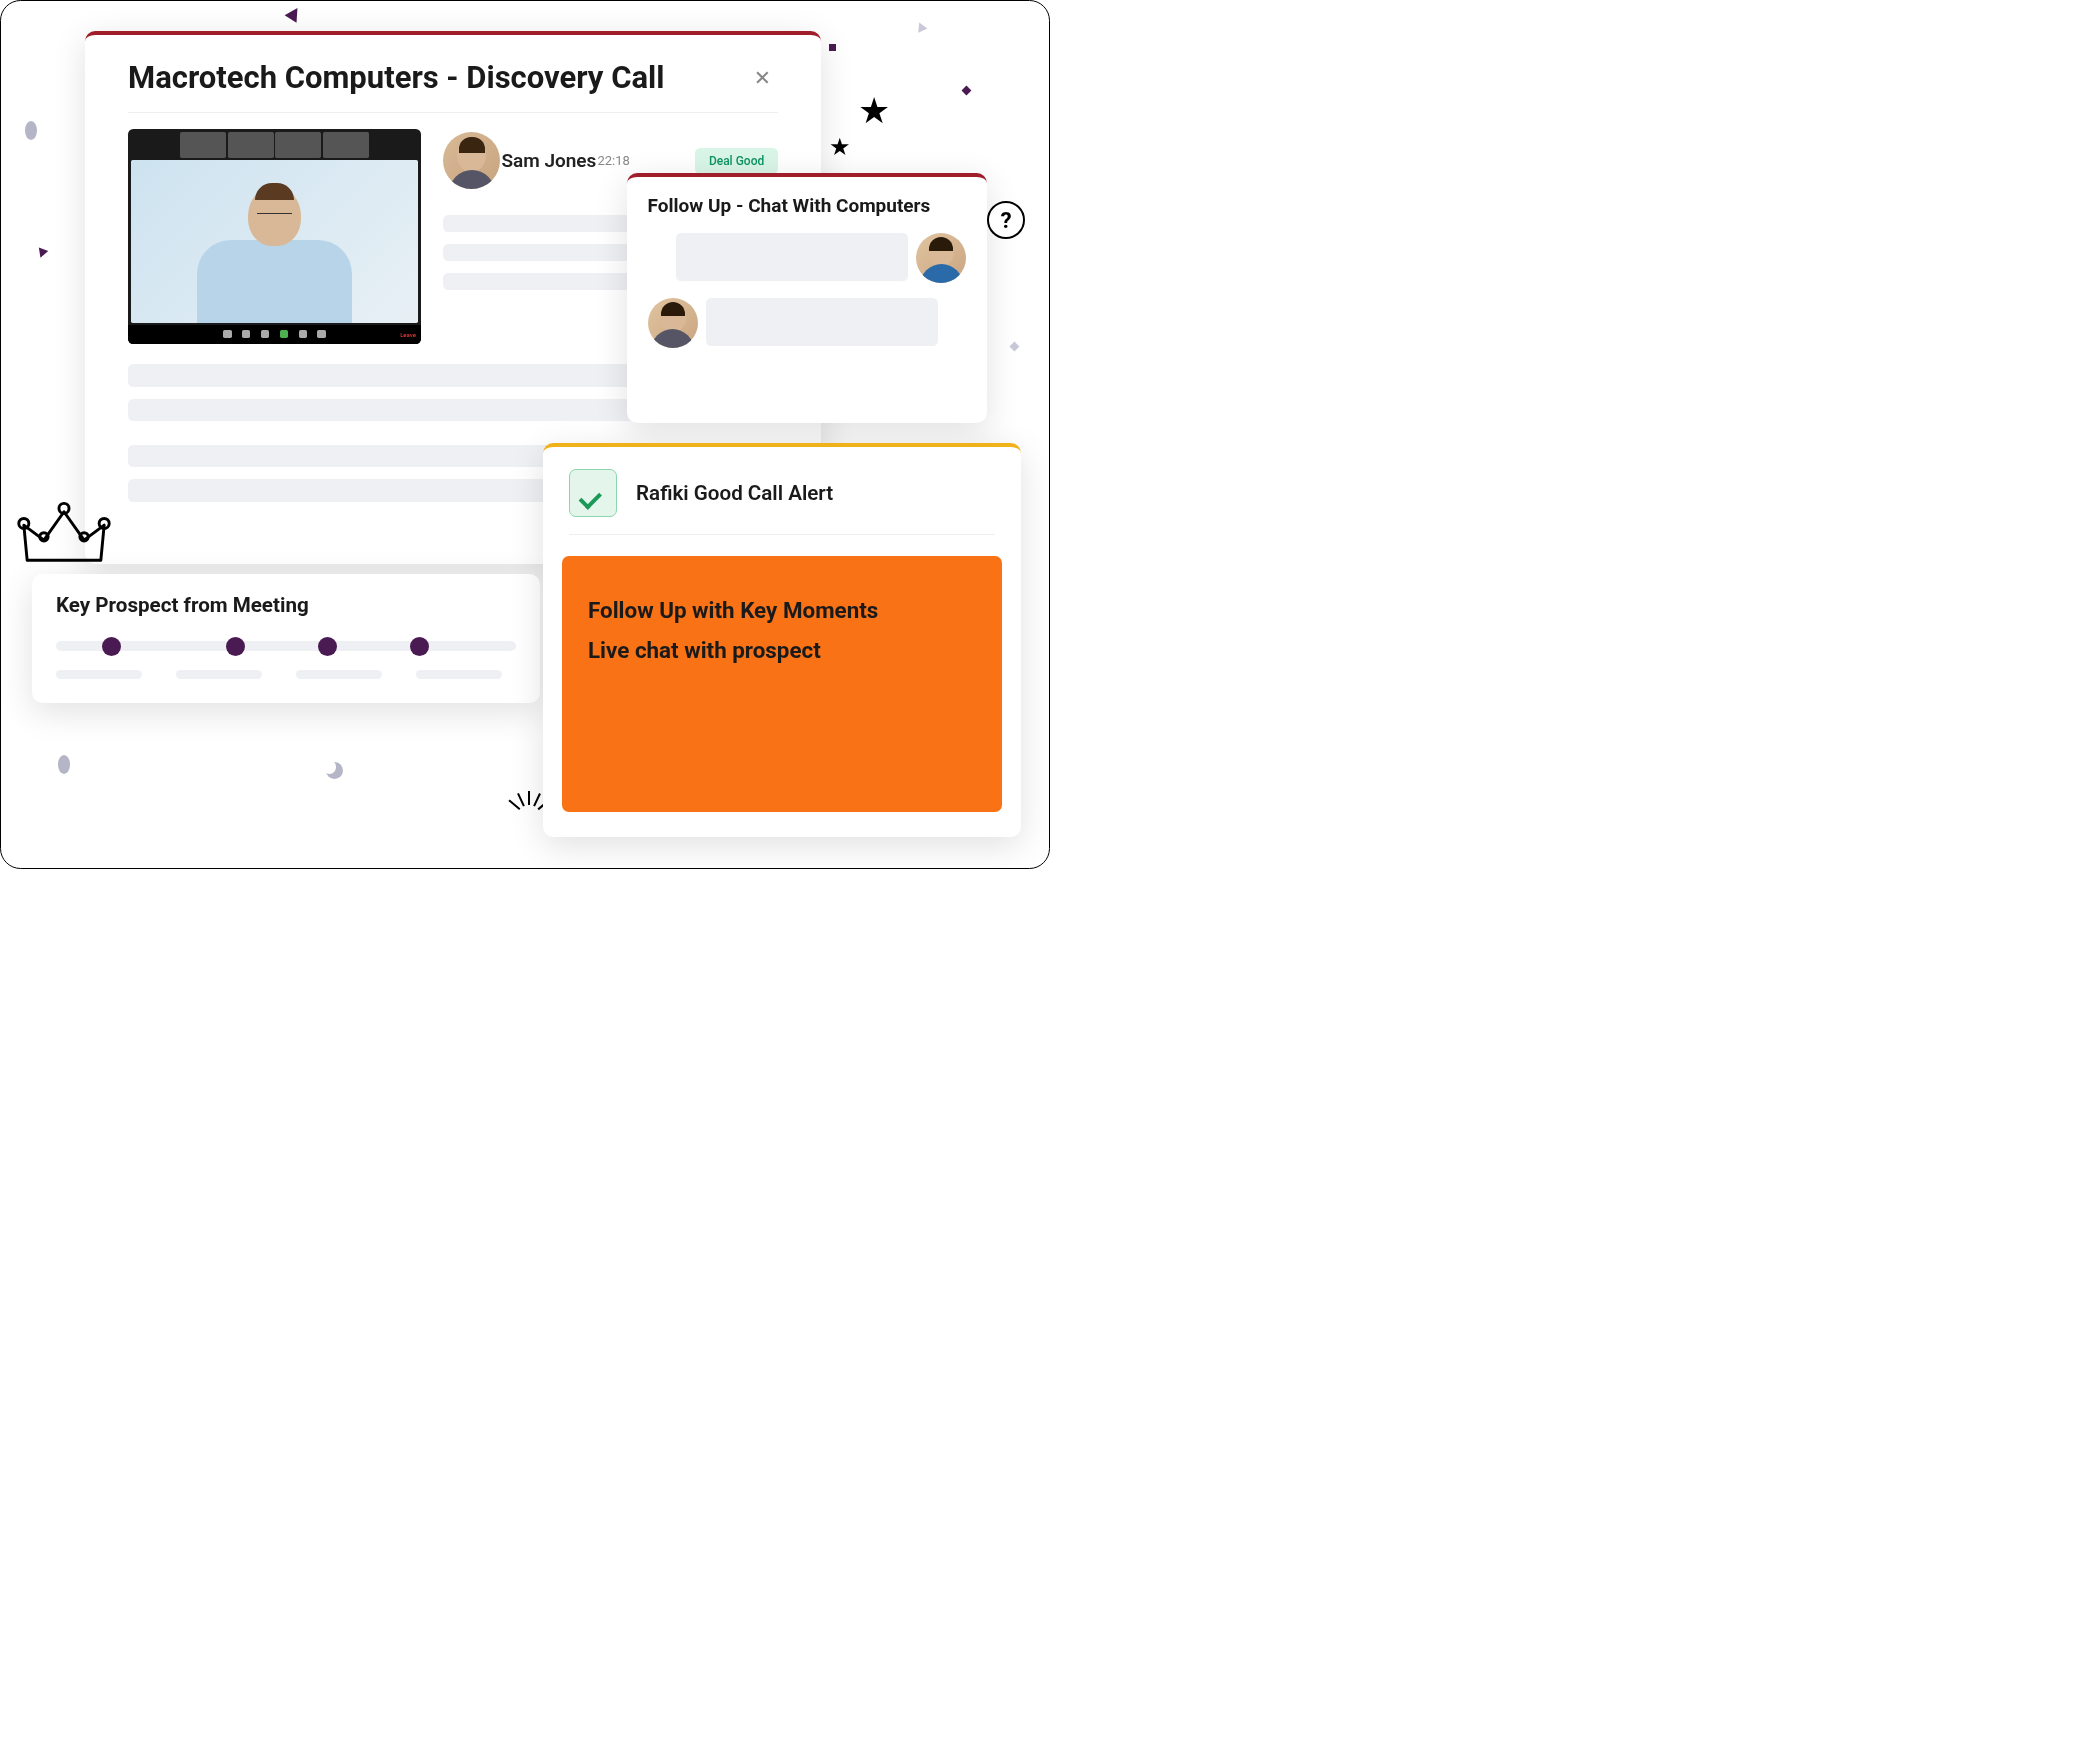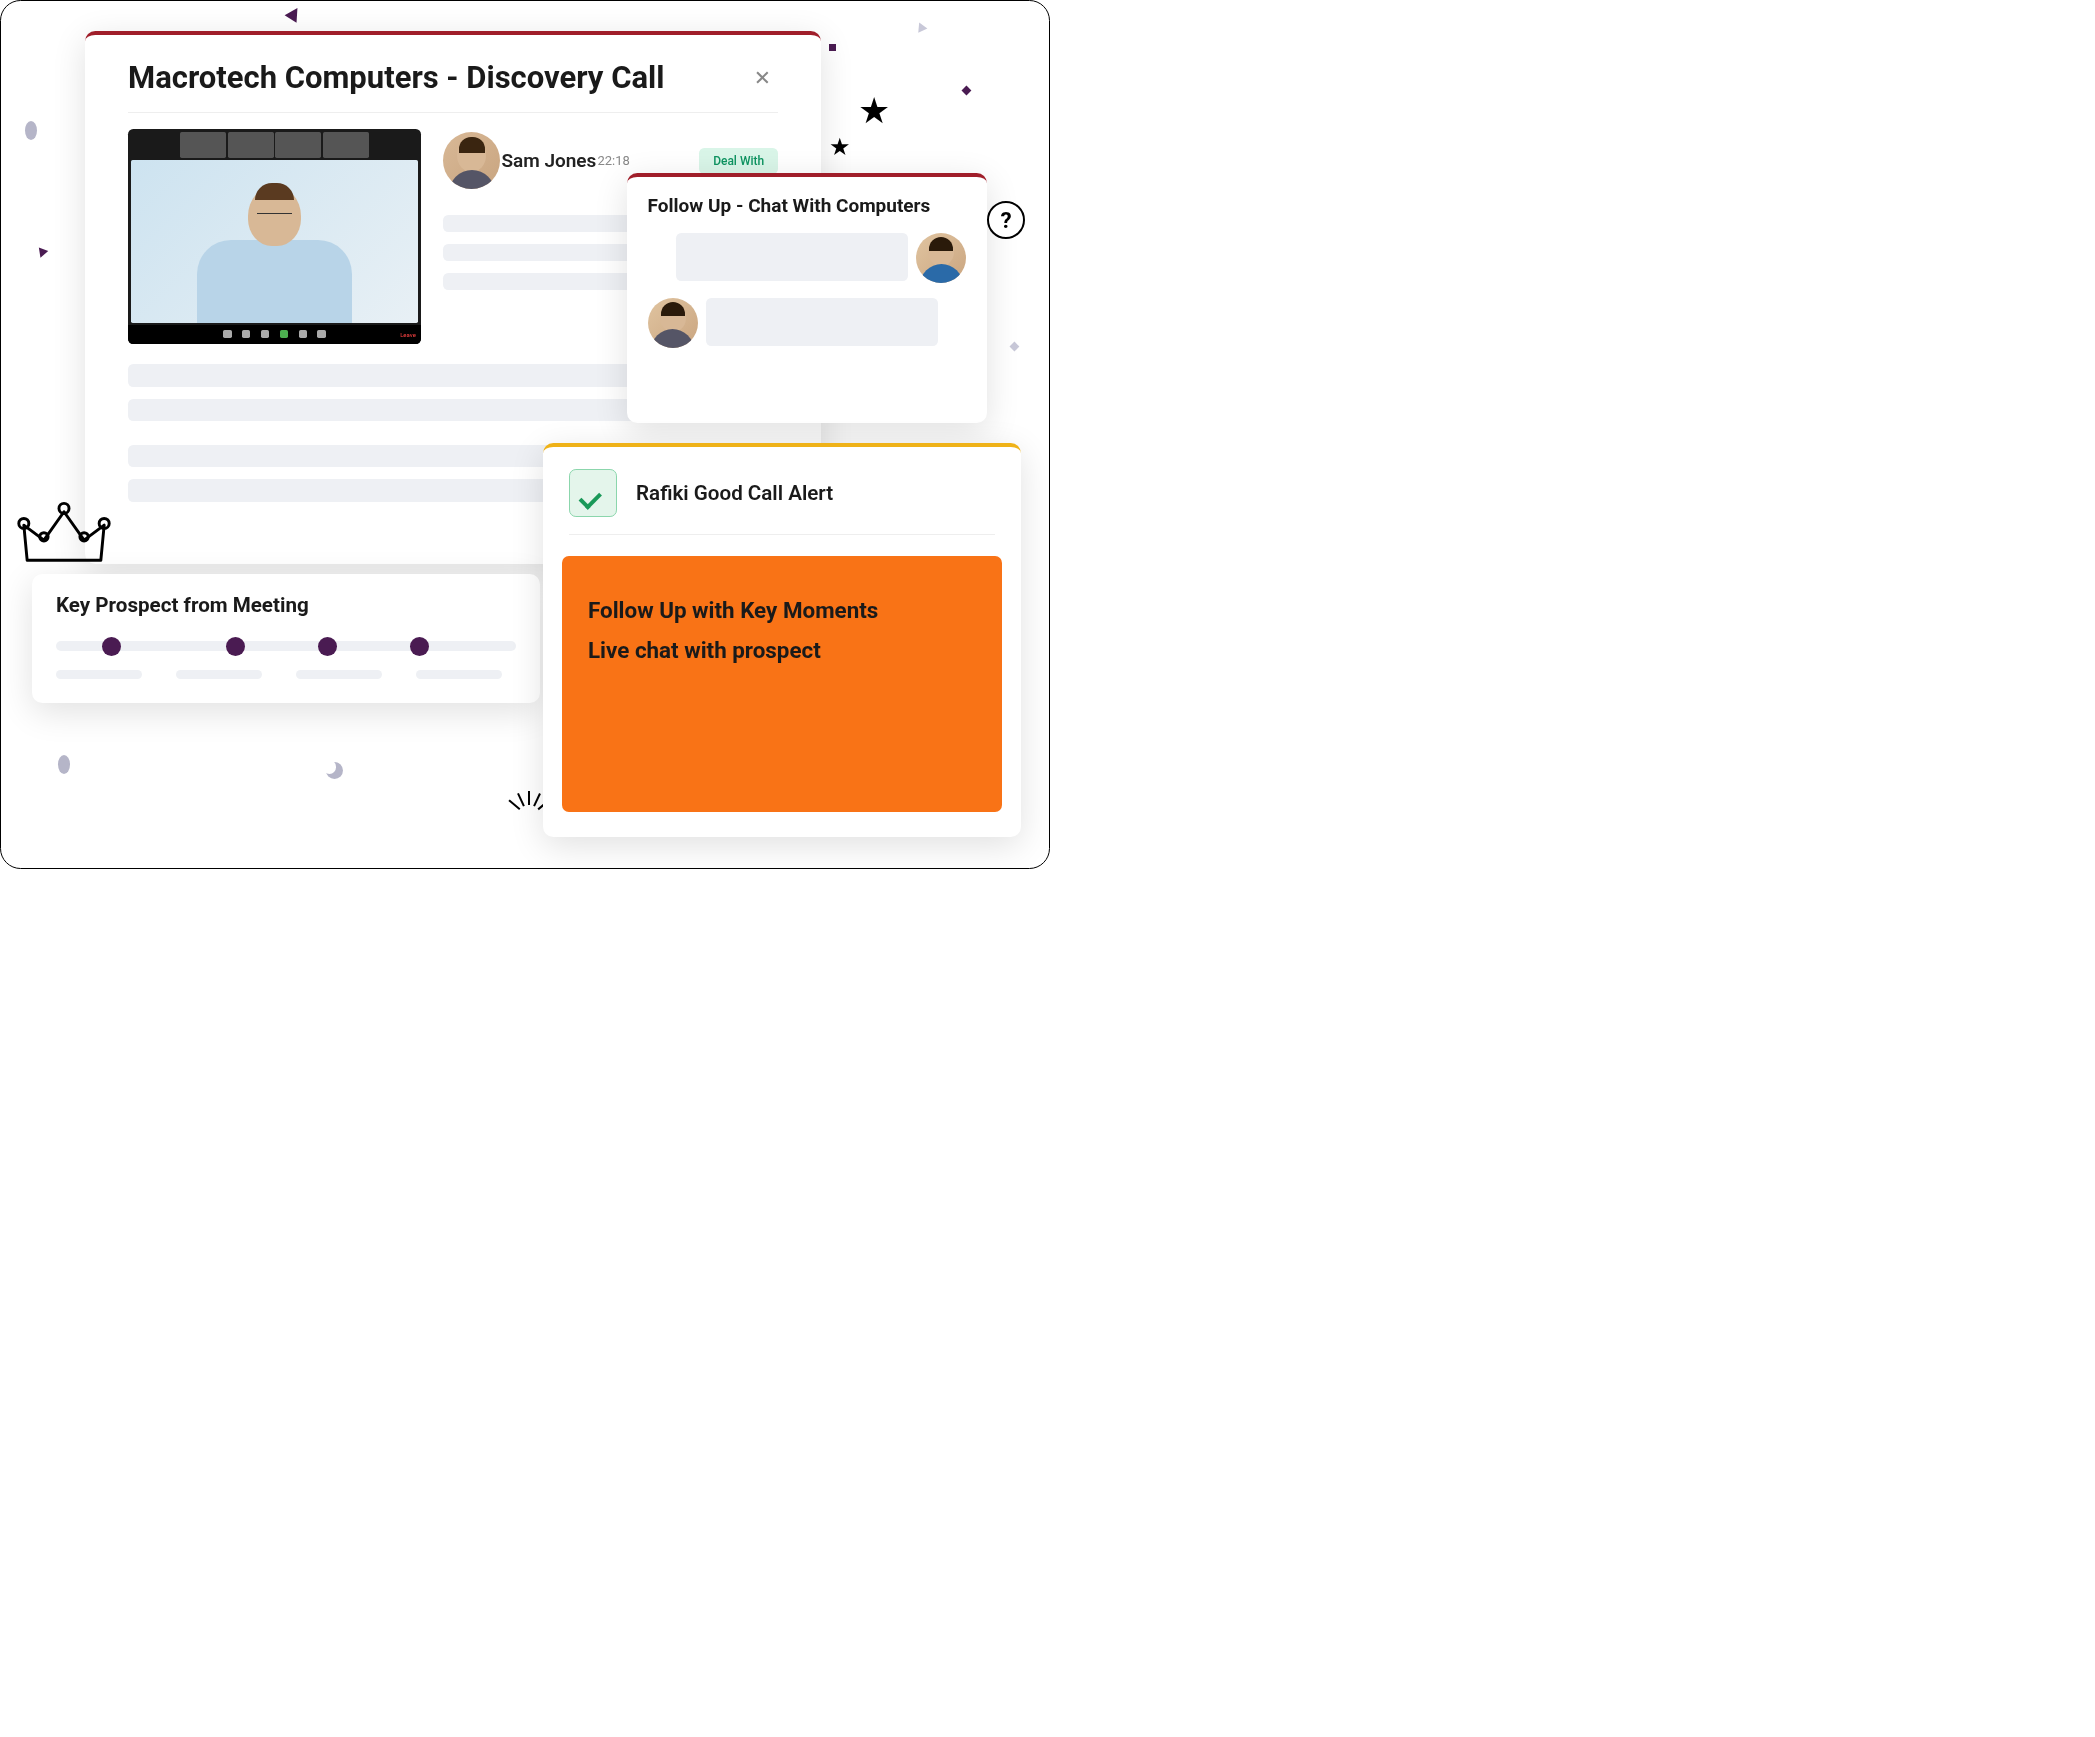--- a/index.html
+++ b/index.html
@@ -324,21 +324,21 @@
         <div class="tb-leave">Leave</div>
       </div>
     </div>
     <div class="right-col">
       <div class="host-row">
         <div class="avatar">
             <div class="avatar-body"></div>
           </div>
         <div class="host-name">Sam Jones</div>
         <div class="timestamp">22:18</div>
-        <div class="badge">Deal With</div>
+        <div class="badge">Deal Good</div>
       </div>
       <div class="skel"></div>
       <div class="skel"></div>
       <div class="skel"></div>
     </div>
   </div>
   <div class="main-lower">
     <div class="skel big"></div>
     <div class="skel big" style="width:85%;"></div>
     <div style="height:12px;"></div>

